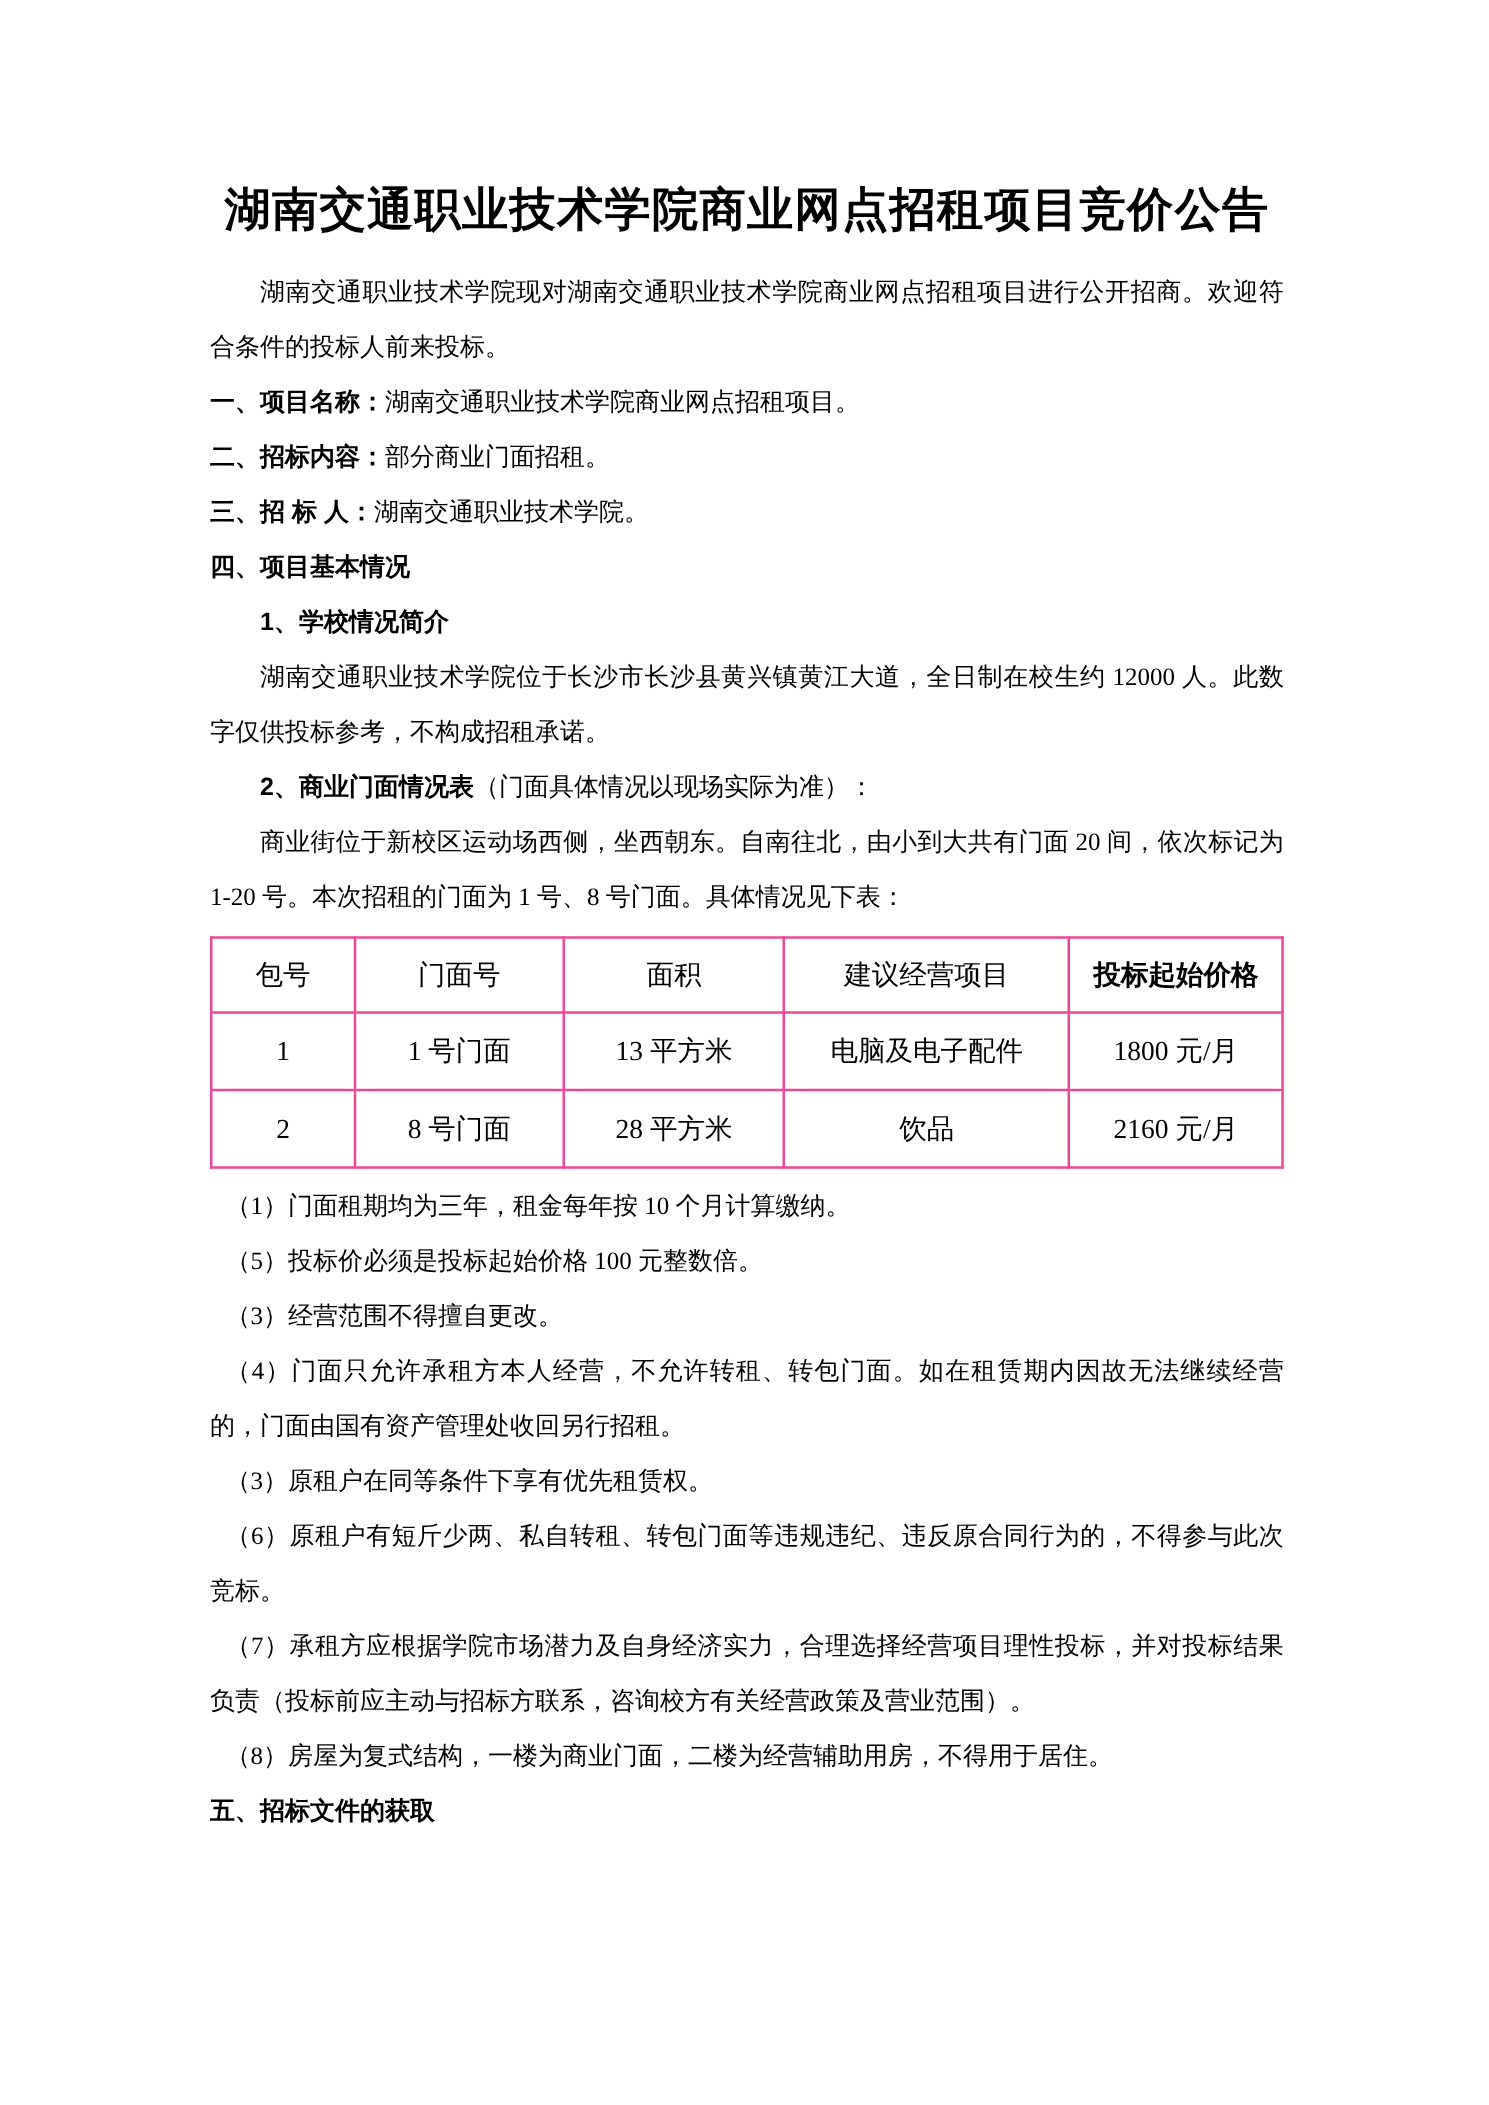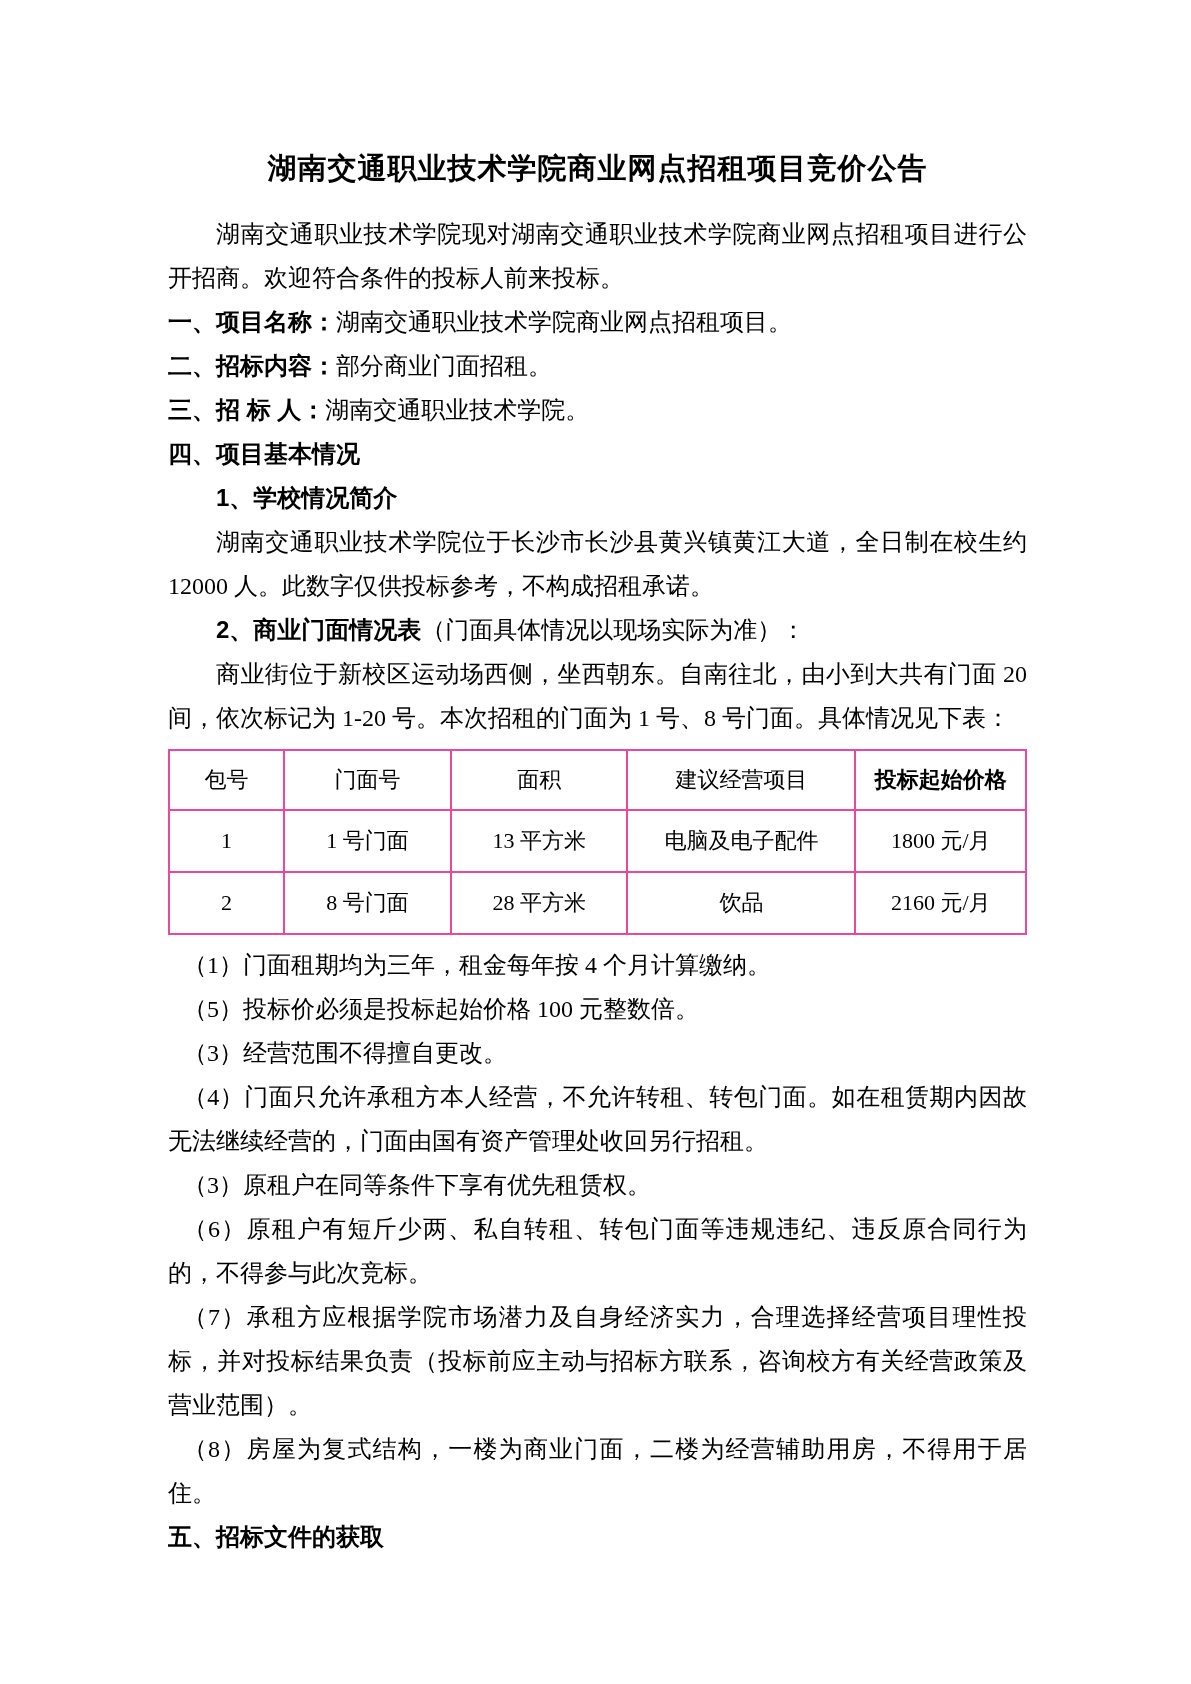--- a/index.html
+++ b/index.html
@@ -7,23 +7,23 @@
     position:relative;
     width:1191px; height:1684px;
     margin:0 auto;
     background:#ffffff;
     color:#000000;
     font-family:"Liberation Serif","DejaVu Serif",serif;
     box-sizing:border-box;
     padding:146px 164px 0 168px;
     overflow:hidden;
   }
-  p { margin:0; font-size:24px; line-height:44px; text-align:justify; }
+  p { margin:0; font-size:20px; line-height:44px; text-align:justify; }
   .title {
-    font-size:29px;
+    font-size:37px;
     font-weight:700;
     line-height:44px;
     text-align:center;
     font-family:"Liberation Sans","DejaVu Sans",sans-serif;
     letter-spacing:1px;
   }
   .intro { margin-top:22px; }
   .ind2 { text-indent:2em; }
   .ind-note { text-indent:0.62em; }
   .b {
@@ -109,21 +109,21 @@
         <td>2</td>
         <td>8 号门面</td>
         <td>28 平方米</td>
         <td>饮品</td>
         <td>2160 元/月</td>
       </tr>
     </tbody>
   </table>
 
   <div class="notes">
-    <p class="ind-note">（1）门面租期均为三年，租金每年按 4 个月计算缴纳。</p>
+    <p class="ind-note">（1）门面租期均为三年，租金每年按 10 个月计算缴纳。</p>
     <p class="ind-note">（5）投标价必须是投标起始价格 100 元整数倍。</p>
     <p class="ind-note">（3）经营范围不得擅自更改。</p>
     <p class="ind-note">（4）门面只允许承租方本人经营，不允许转租、转包门面。如在租赁期内因故无法继续经营的，门面由国有资产管理处收回另行招租。</p>
     <p class="ind-note">（3）原租户在同等条件下享有优先租赁权。</p>
     <p class="ind-note">（6）原租户有短斤少两、私自转租、转包门面等违规违纪、违反原合同行为的，不得参与此次竞标。</p>
     <p class="ind-note">（7）承租方应根据学院市场潜力及自身经济实力，合理选择经营项目理性投标，并对投标结果负责（投标前应主动与招标方联系，咨询校方有关经营政策及营业范围）。</p>
     <p class="ind-note">（8）房屋为复式结构，一楼为商业门面，二楼为经营辅助用房，不得用于居住。</p>
   </div>
 
   <p><span class="b">五、</span><span class="b">招标文件的获取</span></p>

